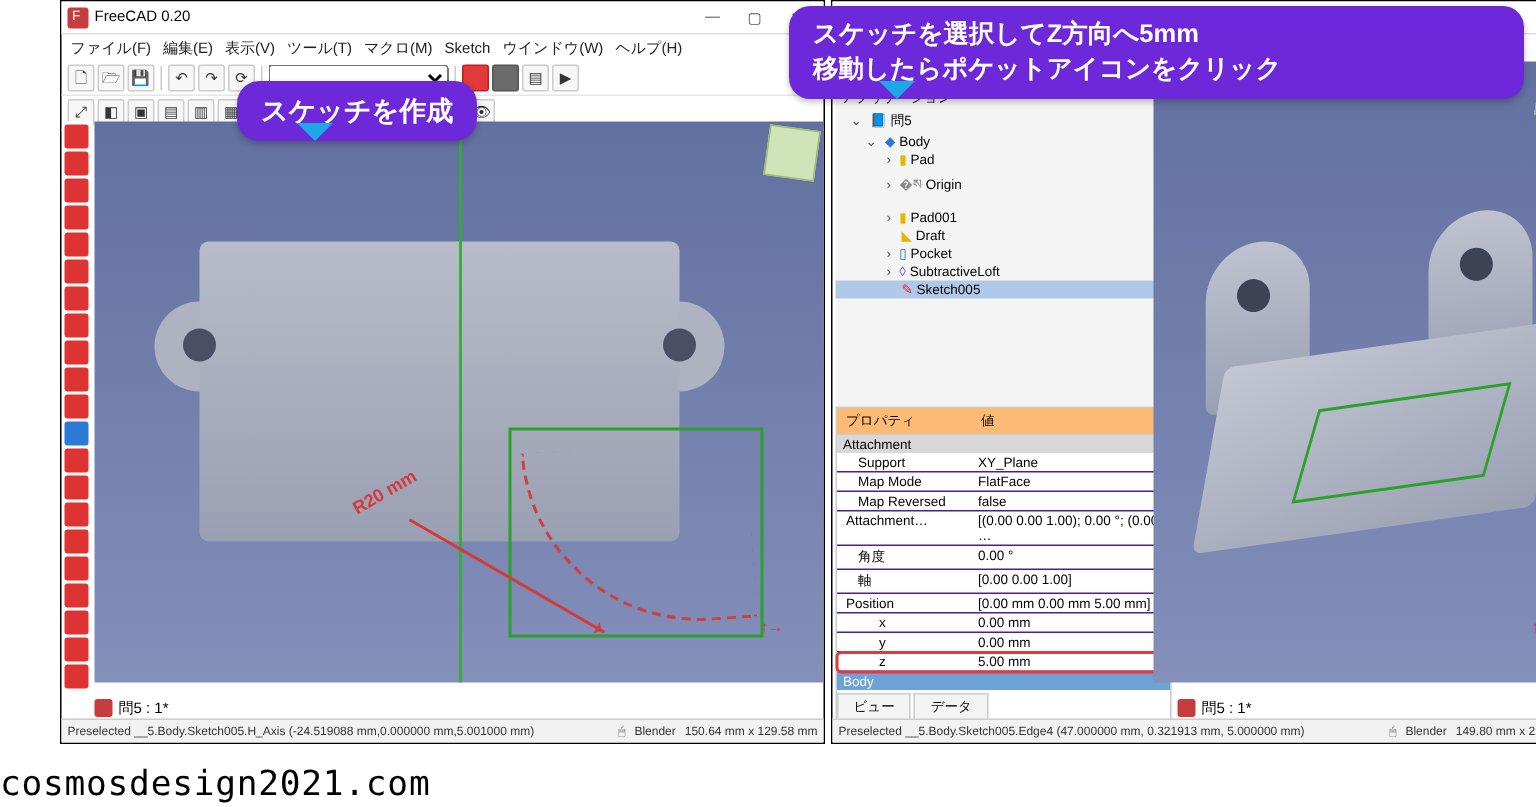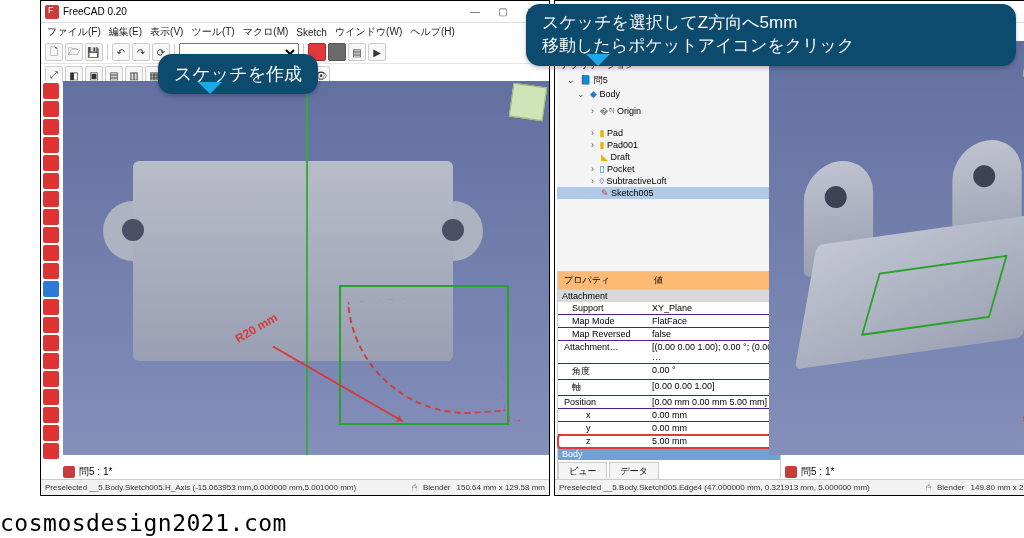--- a/index.html
+++ b/index.html
@@ -98,23 +98,23 @@
   .part-iso .base { position: absolute; left: 10px; bottom: 20px; width: 230px; height: 120px; background: linear-gradient(160deg,#c3c7d3,#9aa0b3); transform: skewX(-18deg); border-radius: 6px; }
   .part-iso .lug  { position: absolute; top: 20px; width: 70px; height: 110px; background: linear-gradient(#bfc3d0,#9aa0b3); border-radius: 36px 36px 6px 6px; }
   .part-iso .lug.l { left: 20px; transform: skewX(-8deg); }
   .part-iso .lug.r { right: 20px; transform: skewX(-8deg); }
   .part-iso .hole { position: absolute; top: 44px; width: 22px; height: 22px; background: #3d4254; border-radius: 50%; }
   .part-iso .hole.l { left: 44px; }
   .part-iso .hole.r { right: 44px; }
   .iso-sketch { position: absolute; left: 74px; bottom: 44px; width: 130px; height: 60px; border: 2px solid #2aa22a; transform: skewX(-24deg); }
 
   
-  .callout { position: absolute; background: #0c4a6e; color: #fff; font-weight: 400; border-radius: 14px; padding: 8px 16px; font-size: 18px; line-height: 1.35; box-shadow: 0 2px 4px rgba(0,0,0,.25); }
+  .callout { position: absolute; background: #6d28d9; color: #fff; font-weight: 700; border-radius: 14px; padding: 8px 16px; font-size: 18px; line-height: 1.35; box-shadow: 0 2px 4px rgba(0,0,0,.25); }
   .callout .tail { position: absolute; bottom: -12px; left: 40px; width: 0; height: 0; border: 12px solid transparent; border-top-color: #1fa8e8; }
-  #callout-left  { left: 158px; top: 54px; }
+  #callout-left  { left: 158px; top: 54px; border-radius: 15px; }
   #callout-right { left: 526px; top: 4px; width: 490px; font-size: 17px; }
   #callout-right .tail { left: 60px; }
 
   .footer-url { position: absolute; left: 0; right: 0; bottom: 2px; text-align: left; font-size: 23px; font-family: Consolas, monospace; letter-spacing: .5px; }
 </style>
 </head>
 <body>
 
 <div id="left-shot" class="screenshot">
 
@@ -231,21 +231,21 @@
     <div class="dim-label">R20 mm</div>
     <div class="triad"></div>
   </div>
 
   <div class="doc-tabs">
     <div class="logo"></div>
     <span>問5 : 1*</span>
   </div>
 
   <div class="statusbar">
-    <span>Preselected  __5.Body.Sketch005.H_Axis (-15.063953 mm,0.000000 mm,5.001000 mm)</span>
+    <span>Preselected  __5.Body.Sketch005.H_Axis (-24.519088 mm,0.000000 mm,5.001000 mm)</span>
     <span class="spacer"></span>
     <span>🖱</span>
     <span>Blender</span>
     <span>150.64 mm x 129.58 mm</span>
   </div>
 </div>
 
 <div id="right-shot" class="screenshot">
 
   <div class="titlebar">
@@ -263,24 +263,24 @@
       <span style="margin-left:60px">説明</span>
     </div>
     <div class="row" style="padding-left:4px">アプリケーション</div>
     <div class="row twist open" style="padding-left:10px">
       <span style="color:#d88b00">📘</span> <span>問5</span>
     </div>
     <div class="row twist open" style="padding-left:20px">
       <span style="color:#2b7bd6">◆</span> <span>Body</span>
     </div>
     <div class="row twist" style="padding-left:34px">
+      <span style="color:#e8b400">▮</span> <span>Pad</span>
+    </div>
+    <div class="row twist" style="padding-left:34px">
       <span style="color:#888">�སּ</span> <span>Origin</span>
-    </div>
-    <div class="row twist" style="padding-left:34px">
-      <span style="color:#e8b400">▮</span> <span>Pad</span>
     </div>
     <div class="row twist" style="padding-left:34px">
       <span style="color:#e8b400">▮</span> <span>Pad001</span>
     </div>
     <div class="row" style="padding-left:44px">
       <span style="color:#e8b400">◣</span> <span>Draft</span>
     </div>
     <div class="row twist" style="padding-left:34px">
       <span style="color:#17a">▯</span> <span>Pocket</span>
     </div>

